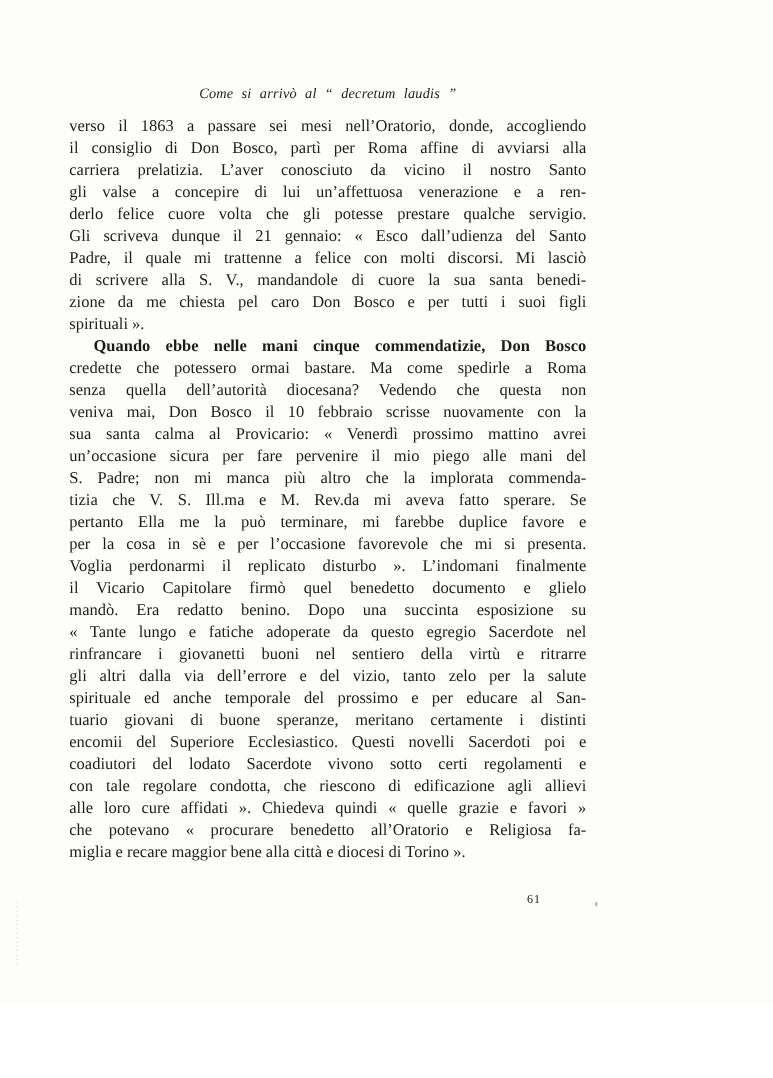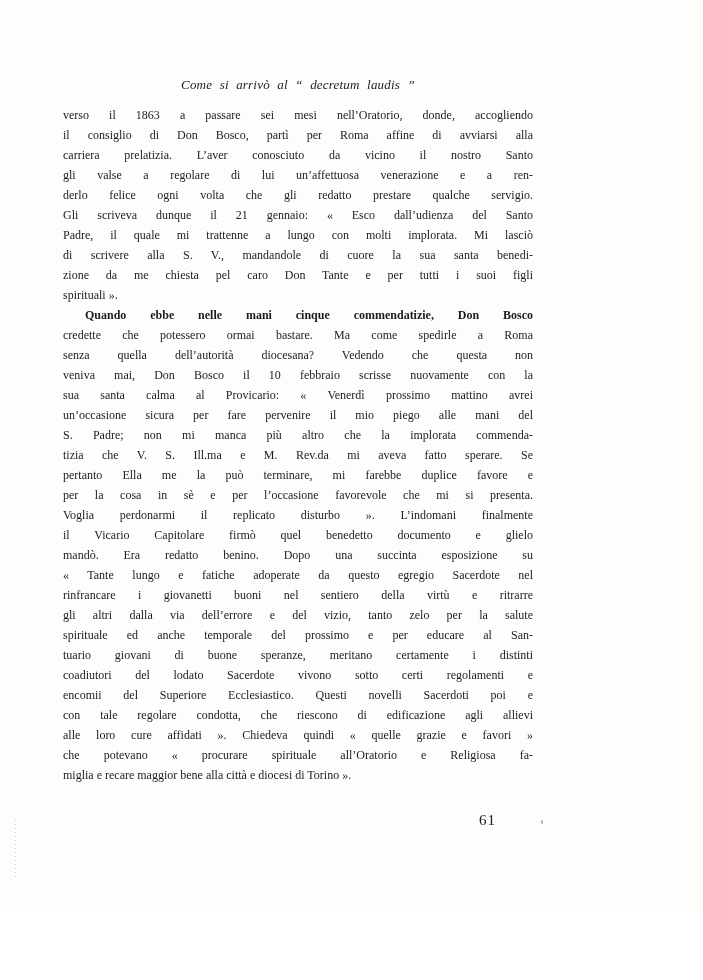--- a/index.html
+++ b/index.html
@@ -24,21 +24,21 @@
     font-style: italic;
     font-size: 13px;
     word-spacing: 4px;
     letter-spacing: 0.2px;
   }
   .body-text {
     position: absolute;
     top: 105px;
     left: 63px;
     width: 470px;
-    font-size: 12px;
+    font-size: 15px;
     line-height: 20px;
   }
   .para {
     margin: 0;
   }
   .line {
     height: 20px;
     text-align: justify;
     text-align-last: justify;
   }
@@ -46,21 +46,21 @@
     text-align-last: left;
   }
   .para.indented .line:first-child {
     text-indent: 22px;
     font-weight: bold;
   }
   .page-number {
     position: absolute;
     top: 812px;
     left: 479px;
-    font-size: 15px;
+    font-size: 11px;
     letter-spacing: 1px;
   }
   .artifact-dotted {
     position: absolute;
     left: 15px;
     top: 820px;
     width: 1px;
     height: 58px;
     background-image: repeating-linear-gradient(
       to bottom,
@@ -82,26 +82,26 @@
 <body>
 
 <div class="page">
   <div class="running-header">Come si arrivò al “ decretum laudis ”</div>
 
   <div class="body-text">
       <div class="para">
         <div class="line">verso il 1863 a passare sei mesi nell’Oratorio, donde, accogliendo</div>
         <div class="line">il consiglio di Don Bosco, partì per Roma affine di avviarsi alla</div>
         <div class="line">carriera prelatizia. L’aver conosciuto da vicino il nostro Santo</div>
-        <div class="line">gli valse a regolare di lui un’affettuosa venerazione e a ren-</div>
-        <div class="line">derlo felice ogni volta che gli redatto prestare qualche servigio.</div>
+        <div class="line">gli valse a concepire di lui un’affettuosa venerazione e a ren-</div>
+        <div class="line">derlo felice cuore volta che gli potesse prestare qualche servigio.</div>
         <div class="line">Gli scriveva dunque il 21 gennaio: « Esco dall’udienza del Santo</div>
-        <div class="line">Padre, il quale mi trattenne a lungo con molti implorata. Mi lasciò</div>
+        <div class="line">Padre, il quale mi trattenne a felice con molti discorsi. Mi lasciò</div>
         <div class="line">di scrivere alla S. V., mandandole di cuore la sua santa benedi-</div>
-        <div class="line">zione da me chiesta pel caro Don Tante e per tutti i suoi figli</div>
+        <div class="line">zione da me chiesta pel caro Don Bosco e per tutti i suoi figli</div>
         <div class="line final">spirituali ».</div>
       </div>
       <div class="para indented">
         <div class="line">Quando ebbe nelle mani cinque commendatizie, Don Bosco</div>
         <div class="line">credette che potessero ormai bastare. Ma come spedirle a Roma</div>
         <div class="line">senza quella dell’autorità diocesana? Vedendo che questa non</div>
         <div class="line">veniva mai, Don Bosco il 10 febbraio scrisse nuovamente con la</div>
         <div class="line">sua santa calma al Provicario: « Venerdì prossimo mattino avrei</div>
         <div class="line">un’occasione sicura per fare pervenire il mio piego alle mani del</div>
         <div class="line">S. Padre; non mi manca più altro che la implorata commenda-</div>
@@ -109,25 +109,25 @@
         <div class="line">pertanto Ella me la può terminare, mi farebbe duplice favore e</div>
         <div class="line">per la cosa in sè e per l’occasione favorevole che mi si presenta.</div>
         <div class="line">Voglia perdonarmi il replicato disturbo ». L’indomani finalmente</div>
         <div class="line">il Vicario Capitolare firmò quel benedetto documento e glielo</div>
         <div class="line">mandò. Era redatto benino. Dopo una succinta esposizione su</div>
         <div class="line">« Tante lungo e fatiche adoperate da questo egregio Sacerdote nel</div>
         <div class="line">rinfrancare i giovanetti buoni nel sentiero della virtù e ritrarre</div>
         <div class="line">gli altri dalla via dell’errore e del vizio, tanto zelo per la salute</div>
         <div class="line">spirituale ed anche temporale del prossimo e per educare al San-</div>
         <div class="line">tuario giovani di buone speranze, meritano certamente i distinti</div>
+        <div class="line">encomii del Superiore Ecclesiastico. Questi novelli Sacerdoti poi e</div>
         <div class="line">coadiutori del lodato Sacerdote vivono sotto certi regolamenti e</div>
-        <div class="line">encomii del Superiore Ecclesiastico. Questi novelli Sacerdoti poi e</div>
         <div class="line">con tale regolare condotta, che riescono di edificazione agli allievi</div>
         <div class="line">alle loro cure affidati ». Chiedeva quindi « quelle grazie e favori »</div>
-        <div class="line">che potevano « procurare spirituale all’Oratorio e Religiosa fa-</div>
+        <div class="line">che potevano « procurare benedetto all’Oratorio e Religiosa fa-</div>
         <div class="line final">miglia e recare maggior bene alla città e diocesi di Torino ».</div>
       </div>
     </div>
 
   <div class="page-number">61</div>
 
   <div class="artifact-dotted"></div>
 
   <div class="artifact-speck"></div>
 </div>

